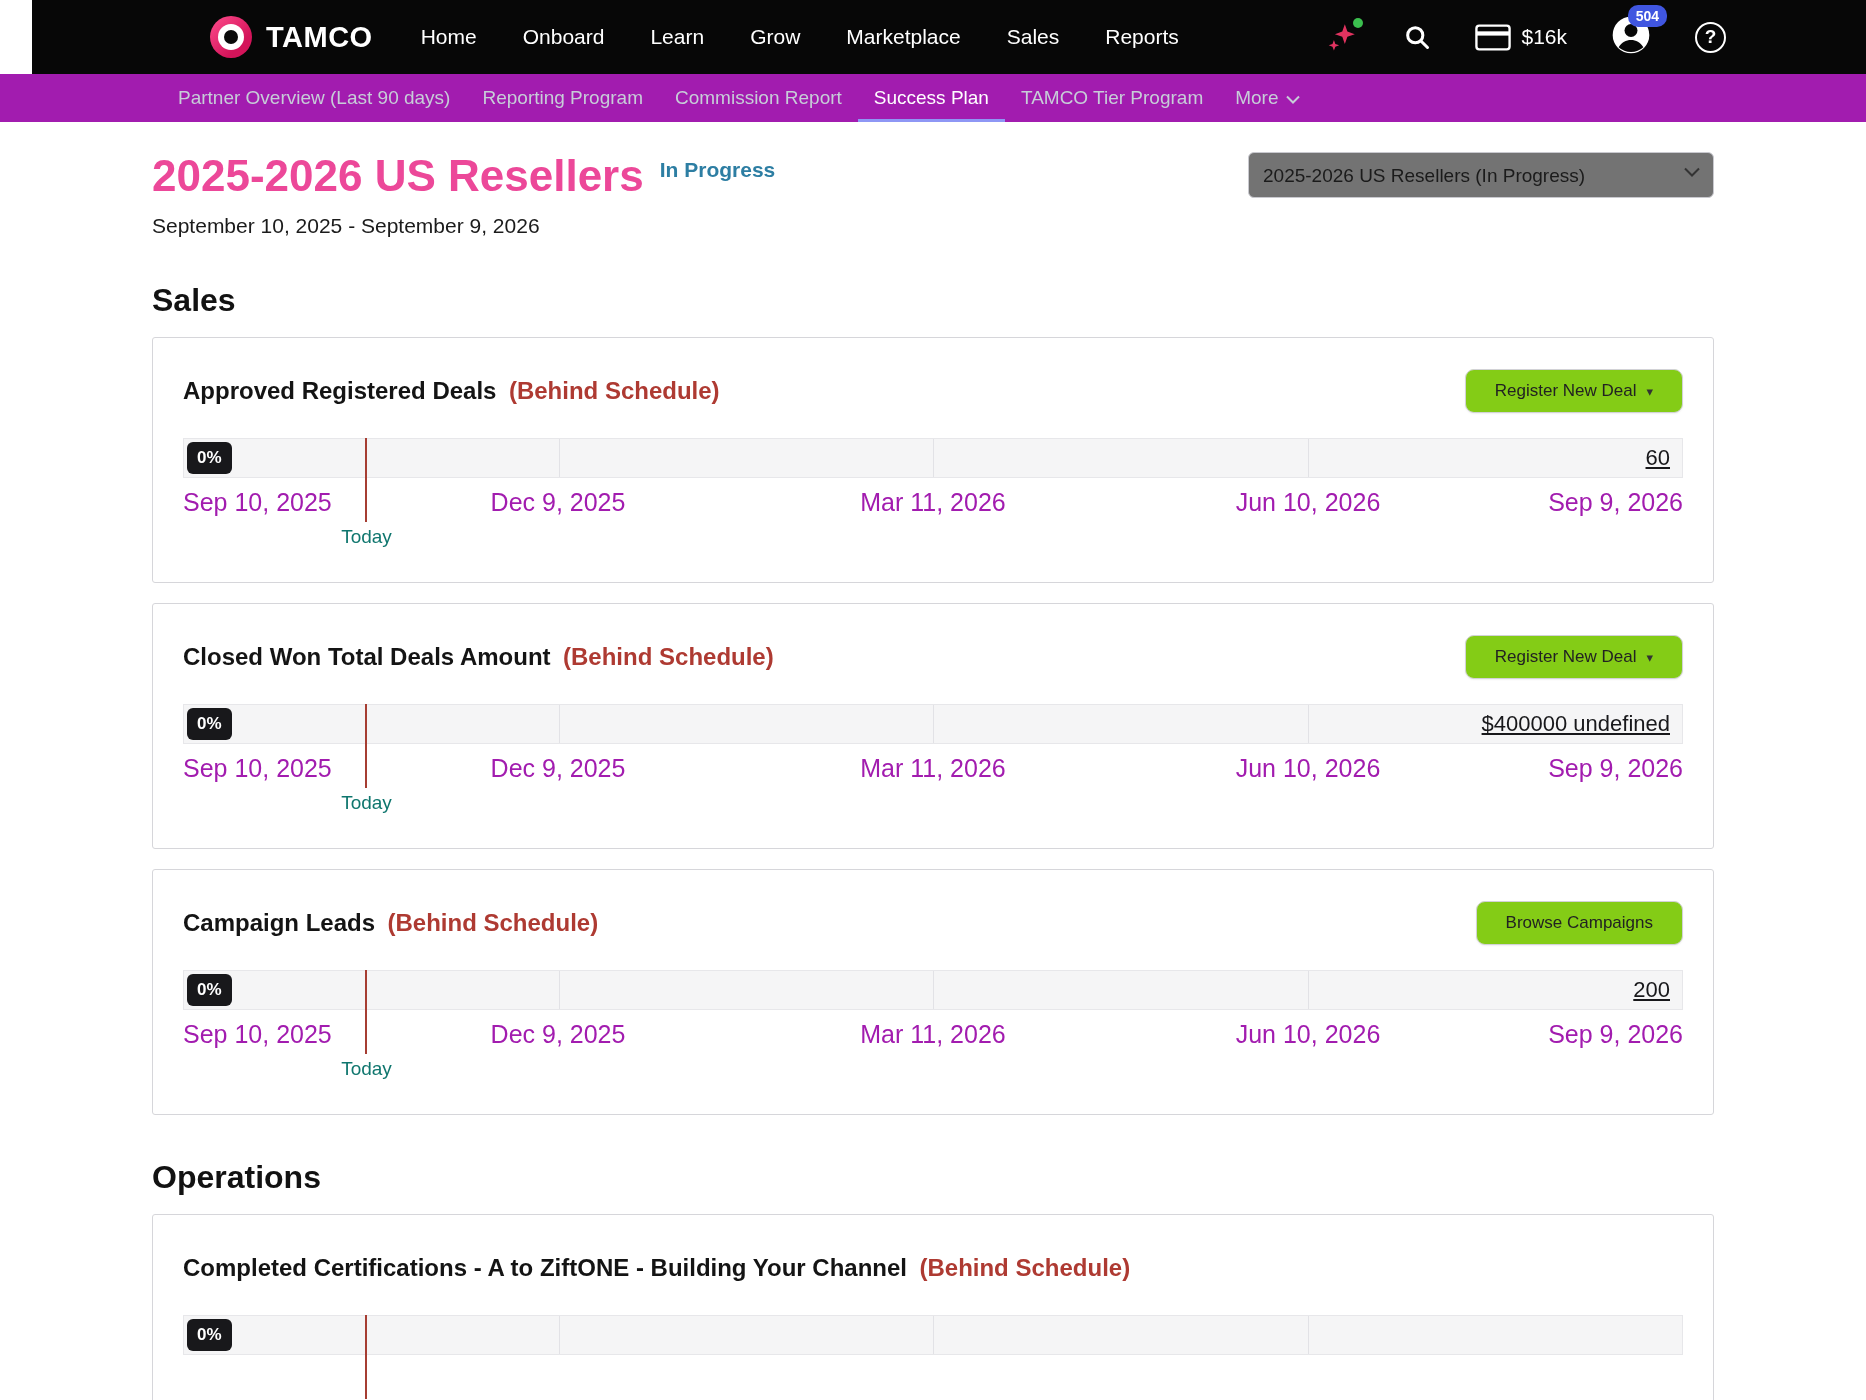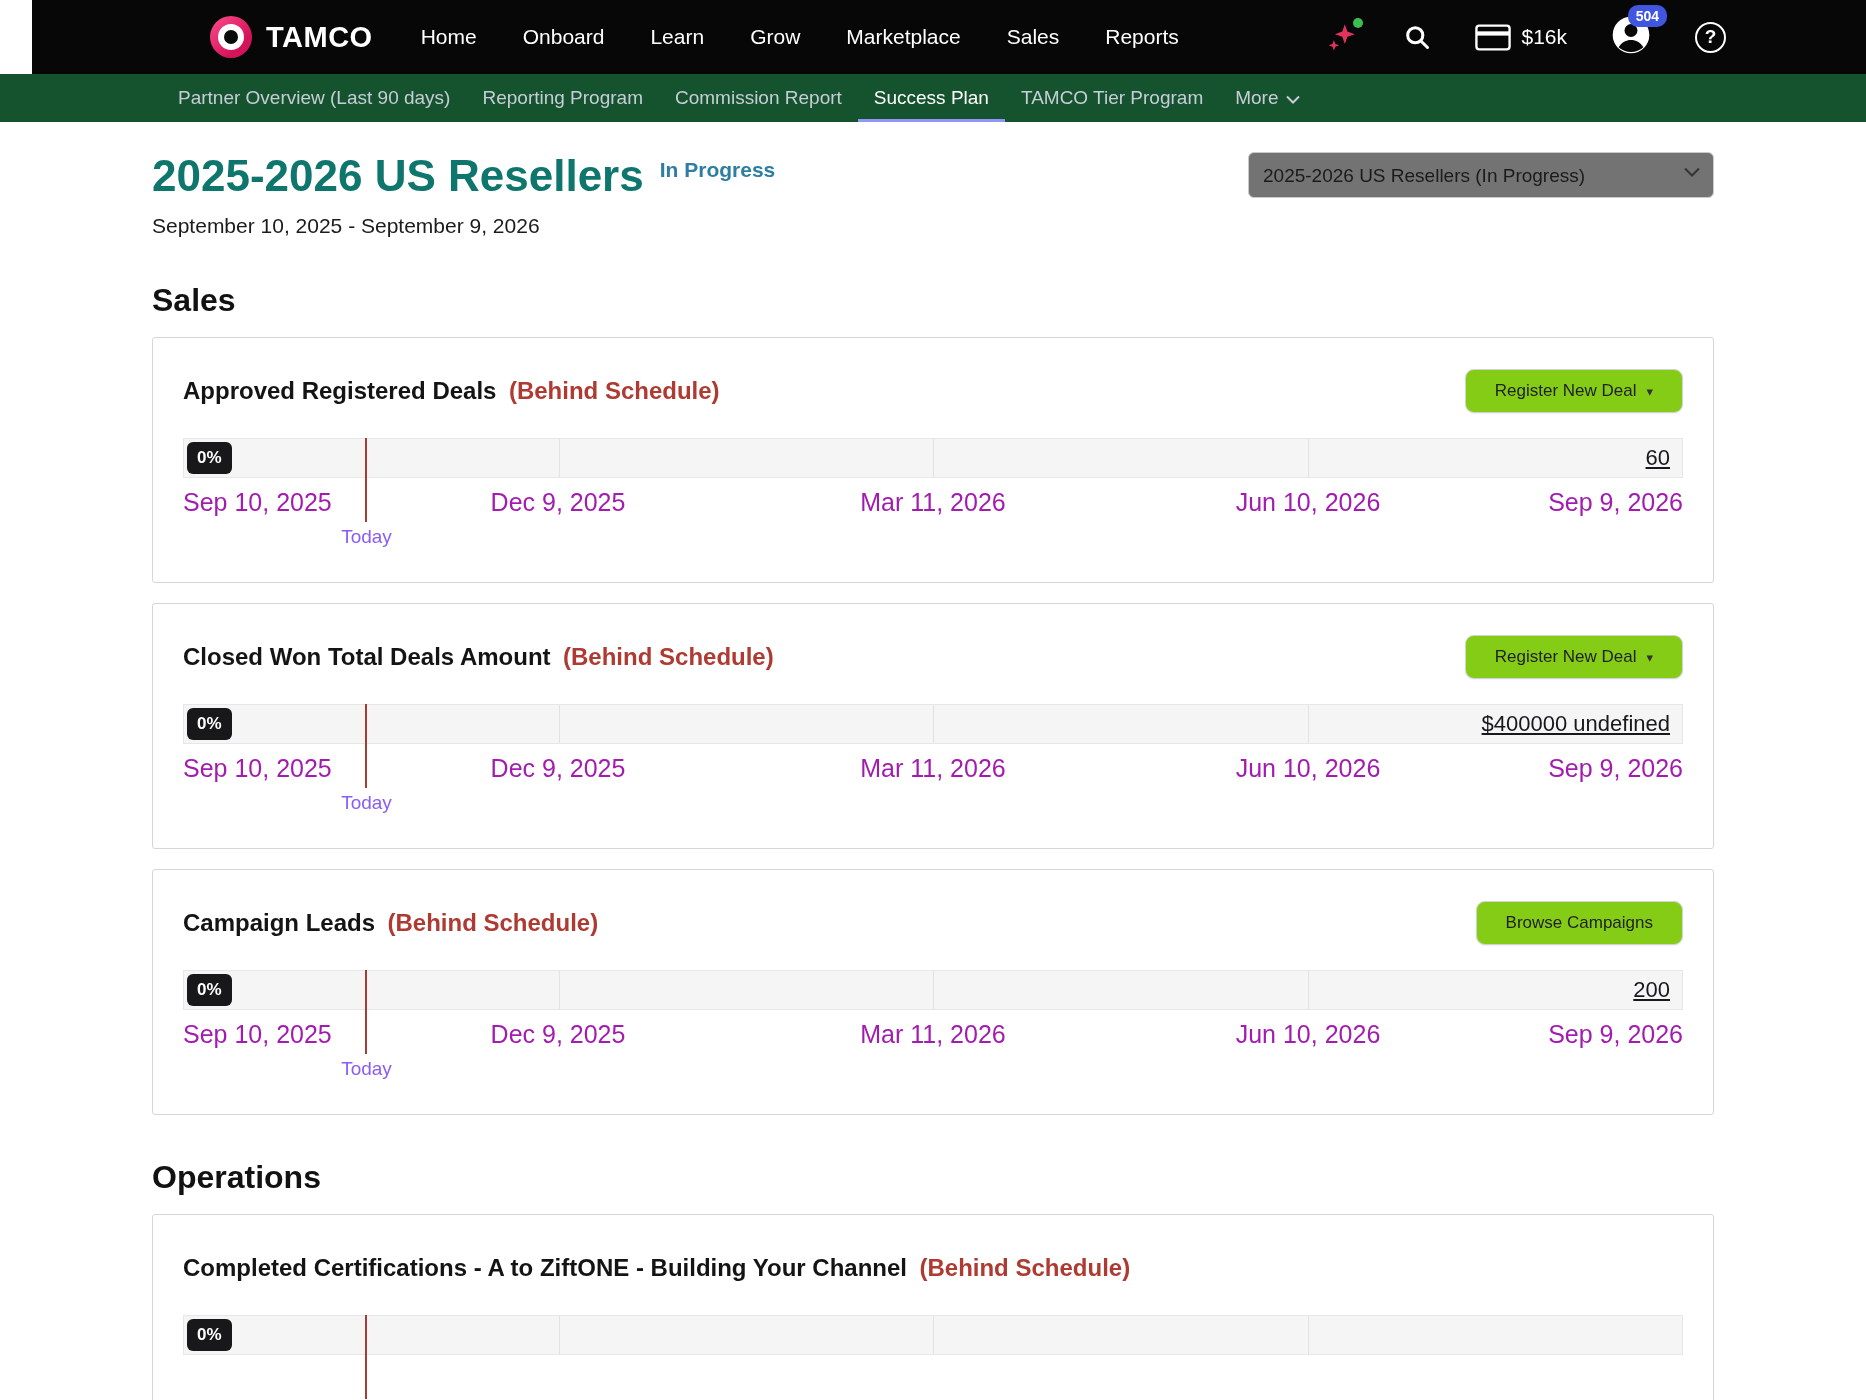--- a/index.html
+++ b/index.html
@@ -26,32 +26,32 @@
   .wallet { display:flex; align-items:center; gap:10px; color:#fff; font-size:21px;
     cursor:pointer; }
   .avatar-wrap { position:relative; cursor:pointer; }
   .count-badge { position:absolute; top:-10px; right:-16px; background:#4056e0;
     color:#fff; font-size:14px; font-weight:700; padding:3px 8px; border-radius:10px; }
   .help-circle { width:31px; height:31px; border:2.5px solid #fff; border-radius:50%;
     color:#fff; font-weight:700; font-size:19px; display:flex; align-items:center;
     justify-content:center; cursor:pointer; }
 
   
-  .subnav { height:48px; background:#14532d; display:flex; align-items:stretch;
+  .subnav { height:48px; background:#a21caf; display:flex; align-items:stretch;
     padding:0 162px; }
   .subnav-item { display:flex; align-items:center; gap:7px; padding:0 16px;
     color:#c7cdd8; font-size:19px; cursor:pointer; white-space:nowrap; }
   .subnav-item.active { color:#fff; box-shadow:inset 0 -3px 0 #8e97f5; }
   .subnav-item svg { margin-top:2px; }
 
   
   main { padding:30px 152px 0; }
   .page-head { display:flex; justify-content:space-between; align-items:flex-start; }
   .title-line { display:flex; align-items:flex-start; }
-  h1 { font-size:44px; font-weight:700; color:#0f766e; line-height:1.1; }
+  h1 { font-size:44px; font-weight:700; color:#ec4899; line-height:1.1; }
   .status-badge { color:#2d7ea3; font-weight:700; font-size:21px; margin-left:16px;
     margin-top:6px; }
   .date-range { font-size:21px; margin-top:14px; color:#1b1b1b; }
   .select-wrap { position:relative; width:466px; }
   .plan-select { appearance:none; -webkit-appearance:none; width:100%; height:46px;
     border:1px solid #c9c9cf; border-radius:6px; background:#737373; font-size:19px;
     color:#1b1b1b; padding:0 44px 0 14px; font-family:"Liberation Sans",sans-serif;
     cursor:pointer; }
   .select-chevron { position:absolute; right:14px; top:15px; pointer-events:none; }
 
@@ -81,21 +81,21 @@
   .val { position:absolute; right:12px; font-size:22px; color:#18181b; z-index:2;text-decoration:underline; }
   .dates { position:relative; height:26px; margin-top:10px; font-size:25px;
     color:#a21caf; }
   .d { position:absolute; top:0; white-space:nowrap; }
   .d0 { left:0; } .d25 { left:25%; transform:translateX(-50%); }
   .d50 { left:50%; transform:translateX(-50%); }
   .d75 { left:75%; transform:translateX(-50%); } .d100 { right:0; }
   .today { position:absolute; left:12.1%; top:0; width:0; height:84px;
     border-left:2px solid #a63d32; z-index:3; }
   .today-label { position:absolute; top:88px; left:0; transform:translateX(-50%);
-    color:#8b5cf6; font-size:19px; }
+    color:#0f766e; font-size:19px; }
 </style>
 </head>
 <body>
 
 <header class="topnav">
   <div class="brand">
     <span class="logo">
       <span class="logo-inner">
           <span class="logo-core"></span>
         </span>

